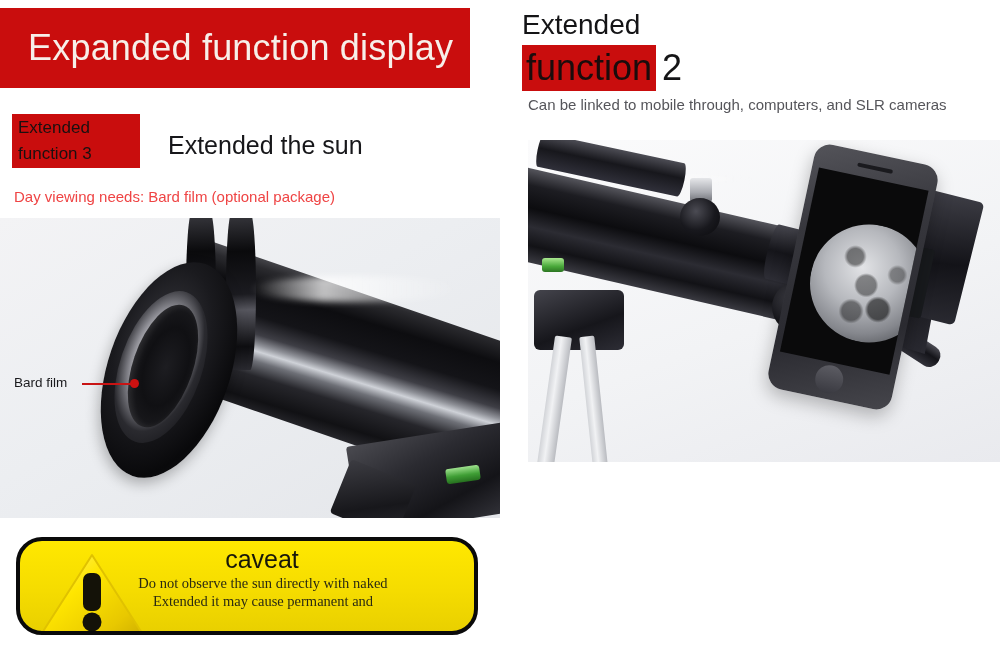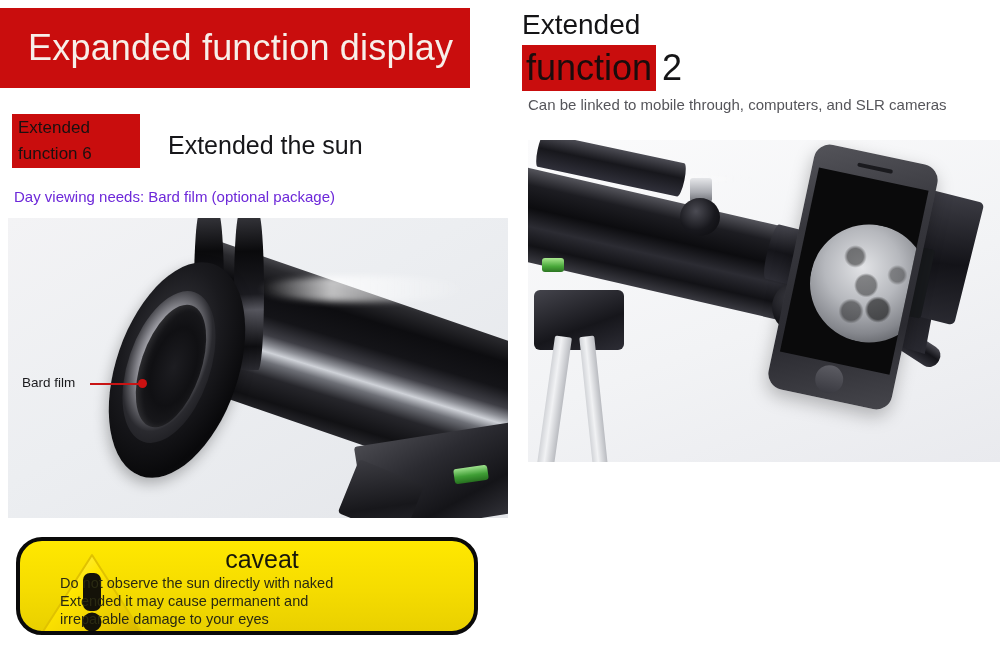--- a/index.html
+++ b/index.html
@@ -62,32 +62,31 @@
     left: 168px; top: 131px;
     font-size: 25px;
     color: #17171a;
     white-space: nowrap;
   }
 
   .sub-note {
     position: absolute;
     left: 14px; top: 188px;
     font-size: 15px;
-    color: #6d28d9;
+    color: #ef4444;
     white-space: nowrap;
   }
 
   
   .photo-left {
     position: absolute;
     left: 0; top: 218px;
     width: 500px; height: 300px;
     overflow: hidden;
     background: linear-gradient(150deg,#f3f3f5 0%, #eceef1 45%, #e4e6ea 100%);
-    margin-left: 8px;
   }
   .tele-tube {
     position: absolute;
     left: 172px; top: 14px;
     width: 470px; height: 146px;
     transform: rotate(19deg);
     transform-origin: 0 50%;
     background: linear-gradient(178deg,
        #4b4b50 0%, #2a2a2e 7%, #0d0d10 20%,
        #141418 36%, #3e3e45 47%, #8e9097 53%,
@@ -204,24 +203,25 @@
     left: 0; right: 0; top: 4px;
     text-align: center;
     font-size: 25px;
     color: #17170a;
     padding-left: 30px;
     box-sizing: border-box;
   }
   .caveat-lines {
     position: absolute;
     left: 40px; right: 8px; top: 33px;
-    text-align: left;
+    text-align: center;
     font-size: 14.5px;
     line-height: 18px;
     color: #2a2a12;
+    font-family: Liberation Serif, serif;
   }
   .caveat-lines span { display: block; }
 
   
   #right-col {
     position: absolute;
     left: 500px; top: 0;
     width: 500px; height: 654px;
   }
   .title2 {
@@ -420,21 +420,21 @@
 <div id="page">
 
   <div id="left-col">
 
     <div class="banner">
       <span class="banner-text">Expanded function display</span>
     </div>
 
     <div class="badge1">
       <span class="l">Extended</span>
-      <span class="l">function 6</span>
+      <span class="l">function 3</span>
     </div>
 
     <div class="section-title">Extended the sun</div>
 
     <div class="sub-note">Day viewing needs: Bard film (optional package)</div>
 
     <div class="photo-left">
       <div class="tele-tube"></div>
       <div class="tele-ring r1"></div>
       <div class="tele-ring r2"></div>
@@ -462,21 +462,20 @@
           </linearGradient>
         </defs>
         <path d="M54 4 L104 82 Q107 87 100 87 L8 87 Q1 87 4 82 Z" fill="url(#triGrad)" stroke="#e0c200" stroke-width="2" stroke-linejoin="round"></path>
         <rect x="45" y="22" width="18" height="38" rx="7" fill="#141208"></rect>
         <circle cx="54" cy="71" r="9.5" fill="#141208"></circle>
       </svg>
       <div class="caveat-title">caveat</div>
       <div class="caveat-lines">
         <span>Do not observe the sun directly with naked</span>
         <span>Extended it may cause permanent and</span>
-        <span>irreparable damage to your eyes</span>
       </div>
     </div>
   </div>
 
   <div id="right-col">
 
     <div class="title2">Extended</div>
 
     <div class="title2-line2">
       <span class="hl-red">function</span><span class="num2">2</span>

